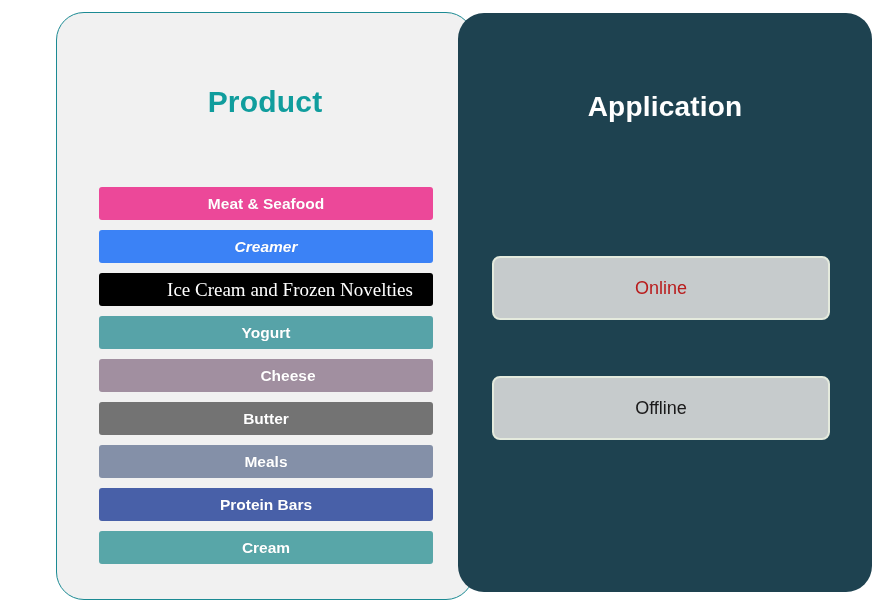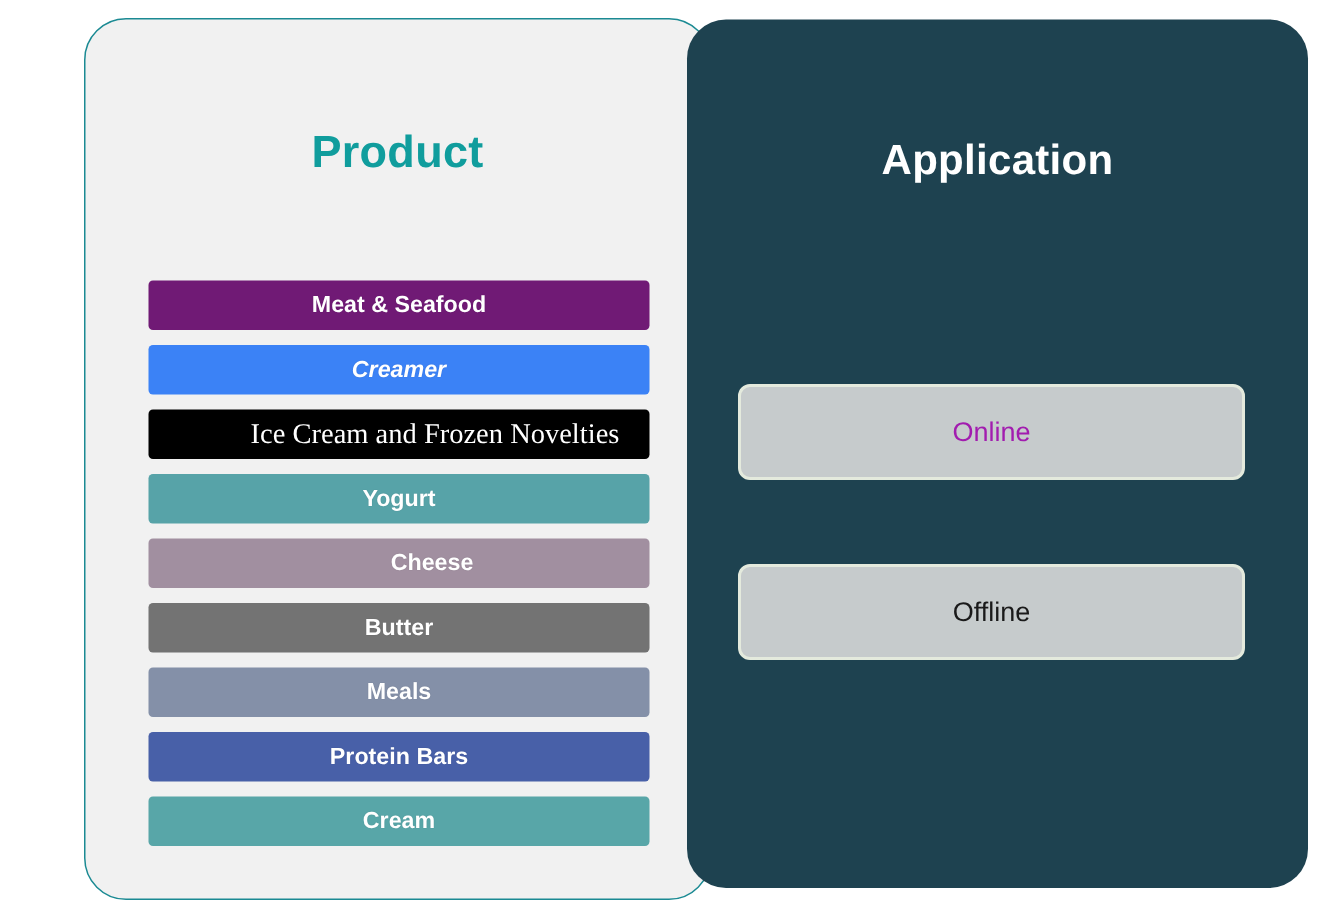--- a/index.html
+++ b/index.html
@@ -114,21 +114,21 @@
 </style>
 </head>
 <body style="background: rgb(255, 255, 255);">
 
 <div id="product-panel" style="background: rgb(241, 241, 241); border-color: rgb(27, 138, 147);">
 
   <div id="product-title" style="color: rgb(16, 157, 157);">Product</div>
 
   <div id="product-list">
 
-    <div class="product-item" style="background: #701a75; color: rgb(255, 255, 255);">
+    <div class="product-item" style="background: #ec4899; color: rgb(255, 255, 255);">
       <span>Meat &amp; Seafood</span>
     </div>
 
     <div class="product-item" style="background: #3b82f6; color: rgb(255, 255, 255); font-style: italic;">
       <span>Creamer</span>
     </div>
 
     <div class="product-item serif" style="background: #000000; color: rgb(255, 255, 255); padding-left: 48px;">
       <span>Ice Cream and Frozen Novelties</span>
     </div>
@@ -159,21 +159,21 @@
 
   </div>
 </div>
 
 <div id="application-panel" style="background: rgb(30, 66, 80);">
 
   <div id="application-title" style="color: rgb(255, 255, 255);">Application</div>
 
   <div id="application-list">
 
-    <div class="application-item" style="background: rgb(198, 203, 204); border-color: rgb(228, 234, 221); color: #a21caf;">
+    <div class="application-item" style="background: rgb(198, 203, 204); border-color: rgb(228, 234, 221); color: #b91c1c;">
       <span>Online</span>
     </div>
 
     <div class="application-item" style="background: rgb(198, 203, 204); border-color: rgb(228, 234, 221); color: rgb(26, 26, 26); text-align: center;">
       <span>Offline</span>
     </div>
 
   </div>
 </div>
 

